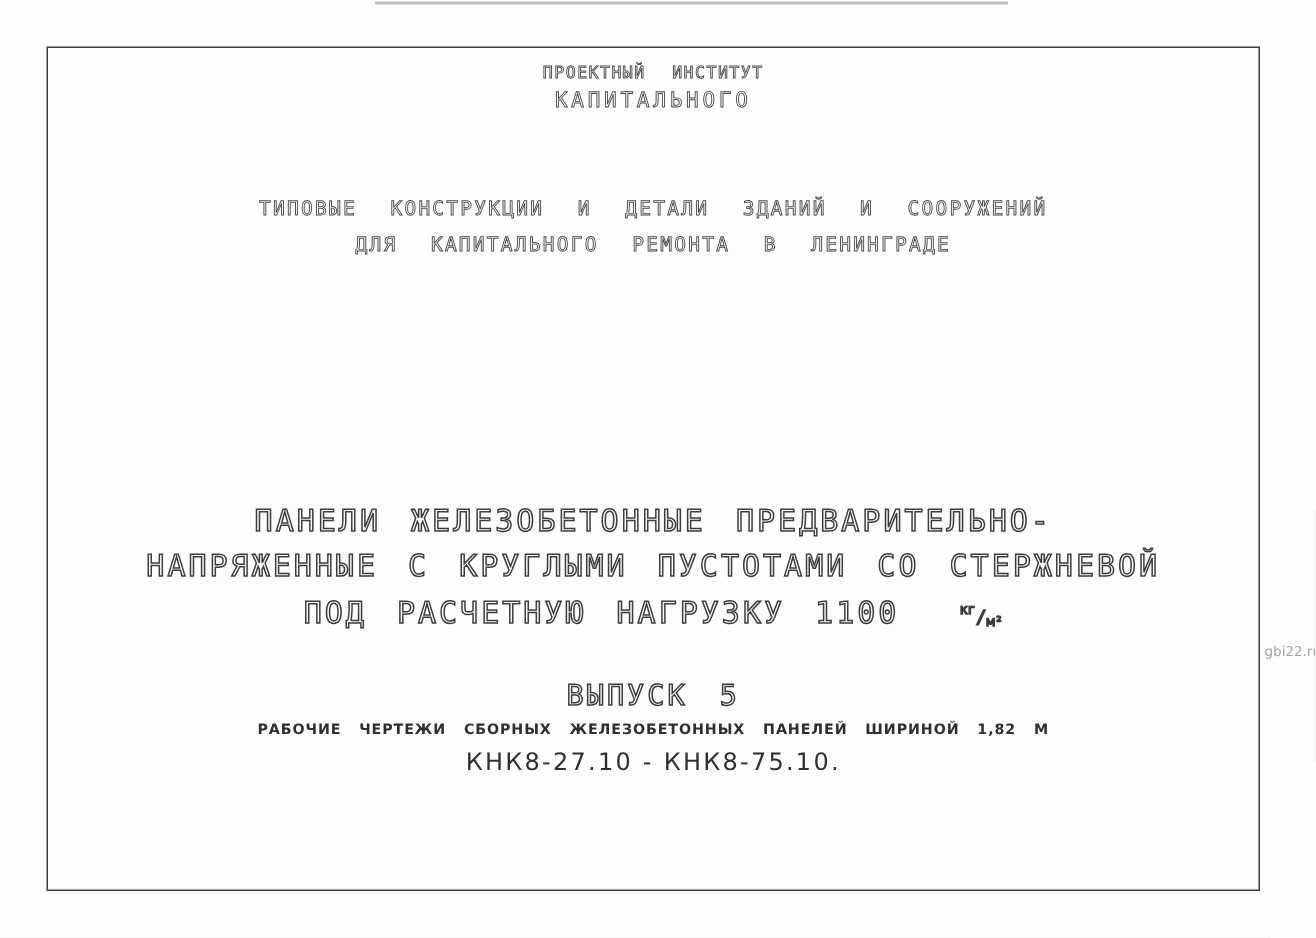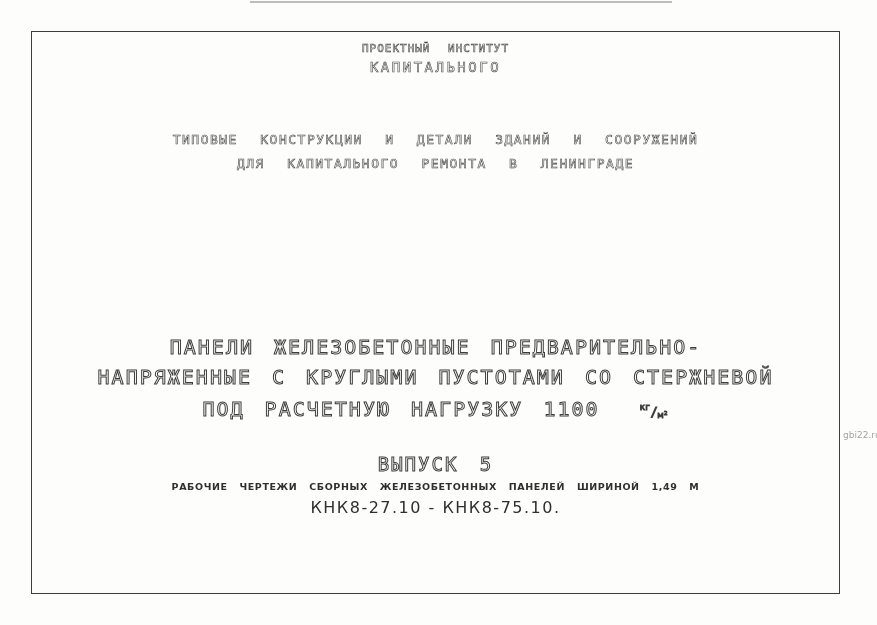--- a/index.html
+++ b/index.html
@@ -105,21 +105,21 @@
       <div>ПАНЕЛИ ЖЕЛЕЗОБЕТОННЫЕ ПРЕДВАРИТЕЛЬНО-</div>
       <div>НАПРЯЖЕННЫЕ С КРУГЛЫМИ ПУСТОТАМИ СО СТЕРЖНЕВОЙ</div>
       <div>
         <span>ПОД РАСЧЕТНУЮ НАГРУЗКУ 1100</span>
         <span class="load-unit"><sup>кг</sup><span>/</span><sub>м²</sub></span>
       </div>
     </div>
 
     <div class="tline issue-label outline">ВЫПУСК 5</div>
 
-    <div class="tline issue-subtitle">РАБОЧИЕ ЧЕРТЕЖИ СБОРНЫХ ЖЕЛЕЗОБЕТОННЫХ ПАНЕЛЕЙ ШИРИНОЙ 1,49 М</div>
+    <div class="tline issue-subtitle">РАБОЧИЕ ЧЕРТЕЖИ СБОРНЫХ ЖЕЛЕЗОБЕТОННЫХ ПАНЕЛЕЙ ШИРИНОЙ 1,82 М</div>
 
     <div class="tline issue-range">КНК8-27.10 - КНК8-75.10.</div>
 
 
   </div>
 
   <div class="watermark">gbi22.ru</div>
 
 </div>
 

